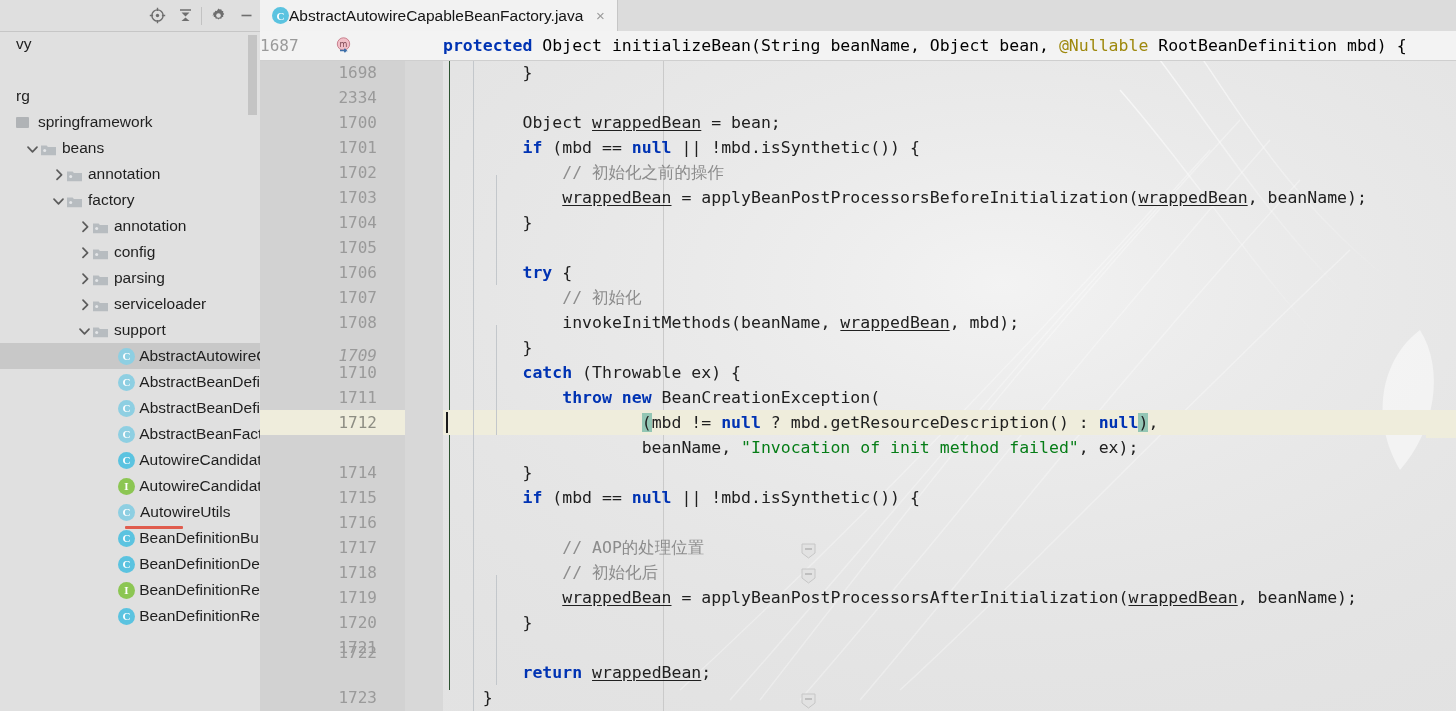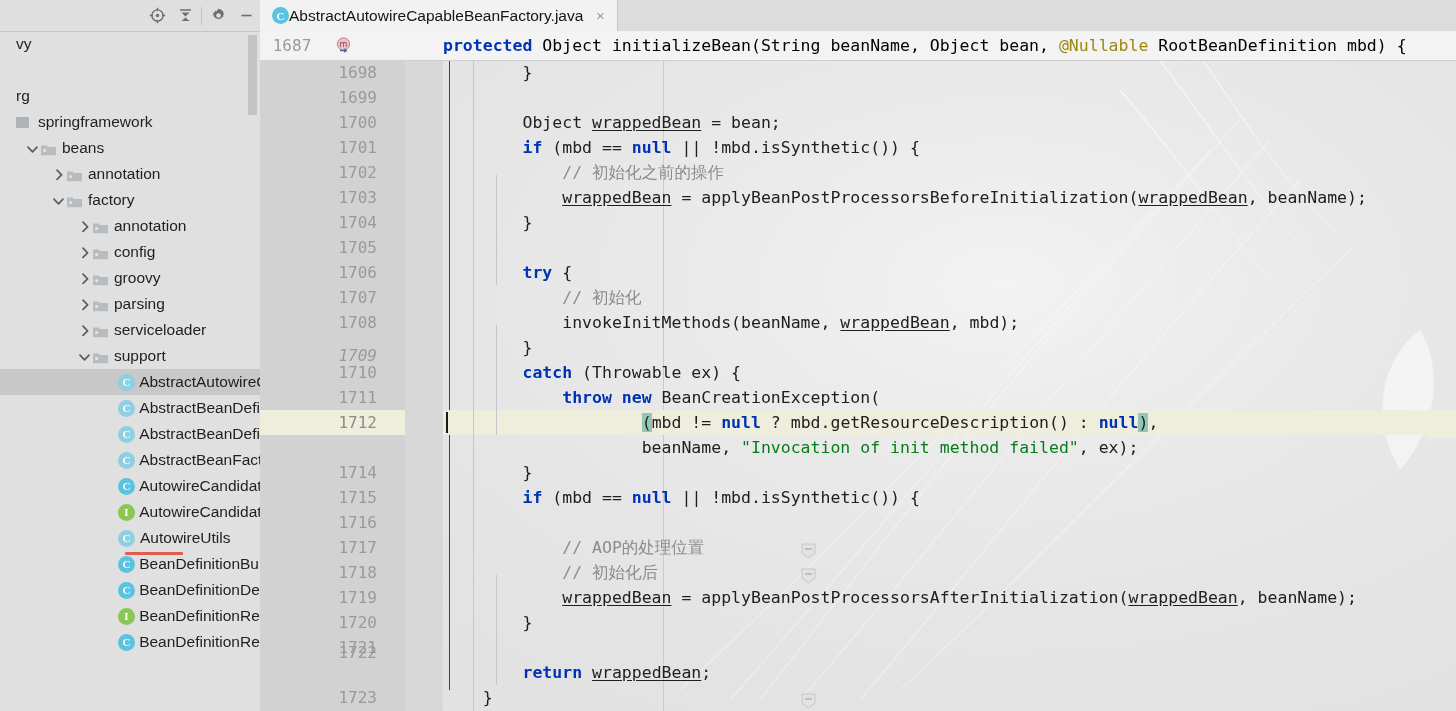--- a/index.html
+++ b/index.html
@@ -96,21 +96,21 @@
     position:absolute;left:0;top:31px;width:1196px;height:29px;
     background:#f3f3f3;border-bottom:1px solid #cfcfcf;
     z-index:5;
   }
   #sticky-gutter{
     position:absolute;left:0;top:0;width:145px;height:29px;
     display:flex;align-items:center;
     background:#f3f3f3;
   }
   #sticky-num{
-    width:64px;text-align:center;padding-right:4px;
+    width:64px;text-align:left;padding-right:4px;
     font-family:"DejaVu Sans Mono", monospace;font-size:16px;color:#9a9a9a;
   }
   #sticky-run{
     margin-left:6px;position:relative;width:20px;height:20px;
   }
   #sticky-code{
     position:absolute;left:183px;top:0;height:29px;line-height:29px;
     font-family:"DejaVu Sans Mono", monospace;font-size:16.5px;
     white-space:pre;
   }
@@ -301,32 +301,20 @@
         <div class="tree-row" style="padding-left: 76px;">
           <span class="twisty">
             <svg class="tw-svg" width="15" height="15" viewBox="0 0 15 15">
               <path d="M6 3.2L10.6 7.8L6 12.4" fill="none" stroke="#5c5c5c" stroke-width="1.7" stroke-linecap="round" stroke-linejoin="round"></path>
             </svg>
           </span>
           <span class="ticon"><svg width="17" height="17" viewBox="0 0 17 17">
               <path d="M1 4.5h5.6l1.3 1.6H16v8.2H1z" fill="#b7bcc0"></path>
               <circle cx="4.7" cy="9.6" r="1.5" fill="#e4e6e8"></circle>
             </svg></span>
-          <span class="tlabel">groovy</span>
-        </div>
-        <div class="tree-row" style="padding-left: 76px;">
-          <span class="twisty">
-            <svg class="tw-svg" width="15" height="15" viewBox="0 0 15 15">
-              <path d="M6 3.2L10.6 7.8L6 12.4" fill="none" stroke="#5c5c5c" stroke-width="1.7" stroke-linecap="round" stroke-linejoin="round"></path>
-            </svg>
-          </span>
-          <span class="ticon"><svg width="17" height="17" viewBox="0 0 17 17">
-              <path d="M1 4.5h5.6l1.3 1.6H16v8.2H1z" fill="#b7bcc0"></path>
-              <circle cx="4.7" cy="9.6" r="1.5" fill="#e4e6e8"></circle>
-            </svg></span>
           <span class="tlabel">parsing</span>
         </div>
         <div class="tree-row" style="padding-left: 76px;">
           <span class="twisty">
             <svg class="tw-svg" width="15" height="15" viewBox="0 0 15 15">
               <path d="M6 3.2L10.6 7.8L6 12.4" fill="none" stroke="#5c5c5c" stroke-width="1.7" stroke-linecap="round" stroke-linejoin="round"></path>
             </svg>
           </span>
           <span class="ticon"><svg width="17" height="17" viewBox="0 0 17 17">
               <path d="M1 4.5h5.6l1.3 1.6H16v8.2H1z" fill="#b7bcc0"></path>
@@ -471,21 +459,21 @@
         <g opacity="0.5">
           <path d="M1160 330 C 1120 360, 1110 420, 1140 470 C 1175 430, 1185 370, 1160 330Z" fill="#ffffff"></path>
         </g>
       </svg>
 
       <div id="gutter">
           <div class="gline" style="top: 0px;">
             <span class="gnum">1698</span>
           </div>
           <div class="gline" style="top: 25px;">
-            <span class="gnum">1699</span>
+            <span class="gnum">2334</span>
           </div>
           <div class="gline" style="top: 50px;">
             <span class="gnum">1700</span>
           </div>
           <div class="gline" style="top: 75px;">
             <span class="gnum">1701</span>
           </div>
           <div class="gline" style="top: 100px;">
             <span class="gnum">1702</span>
           </div>

